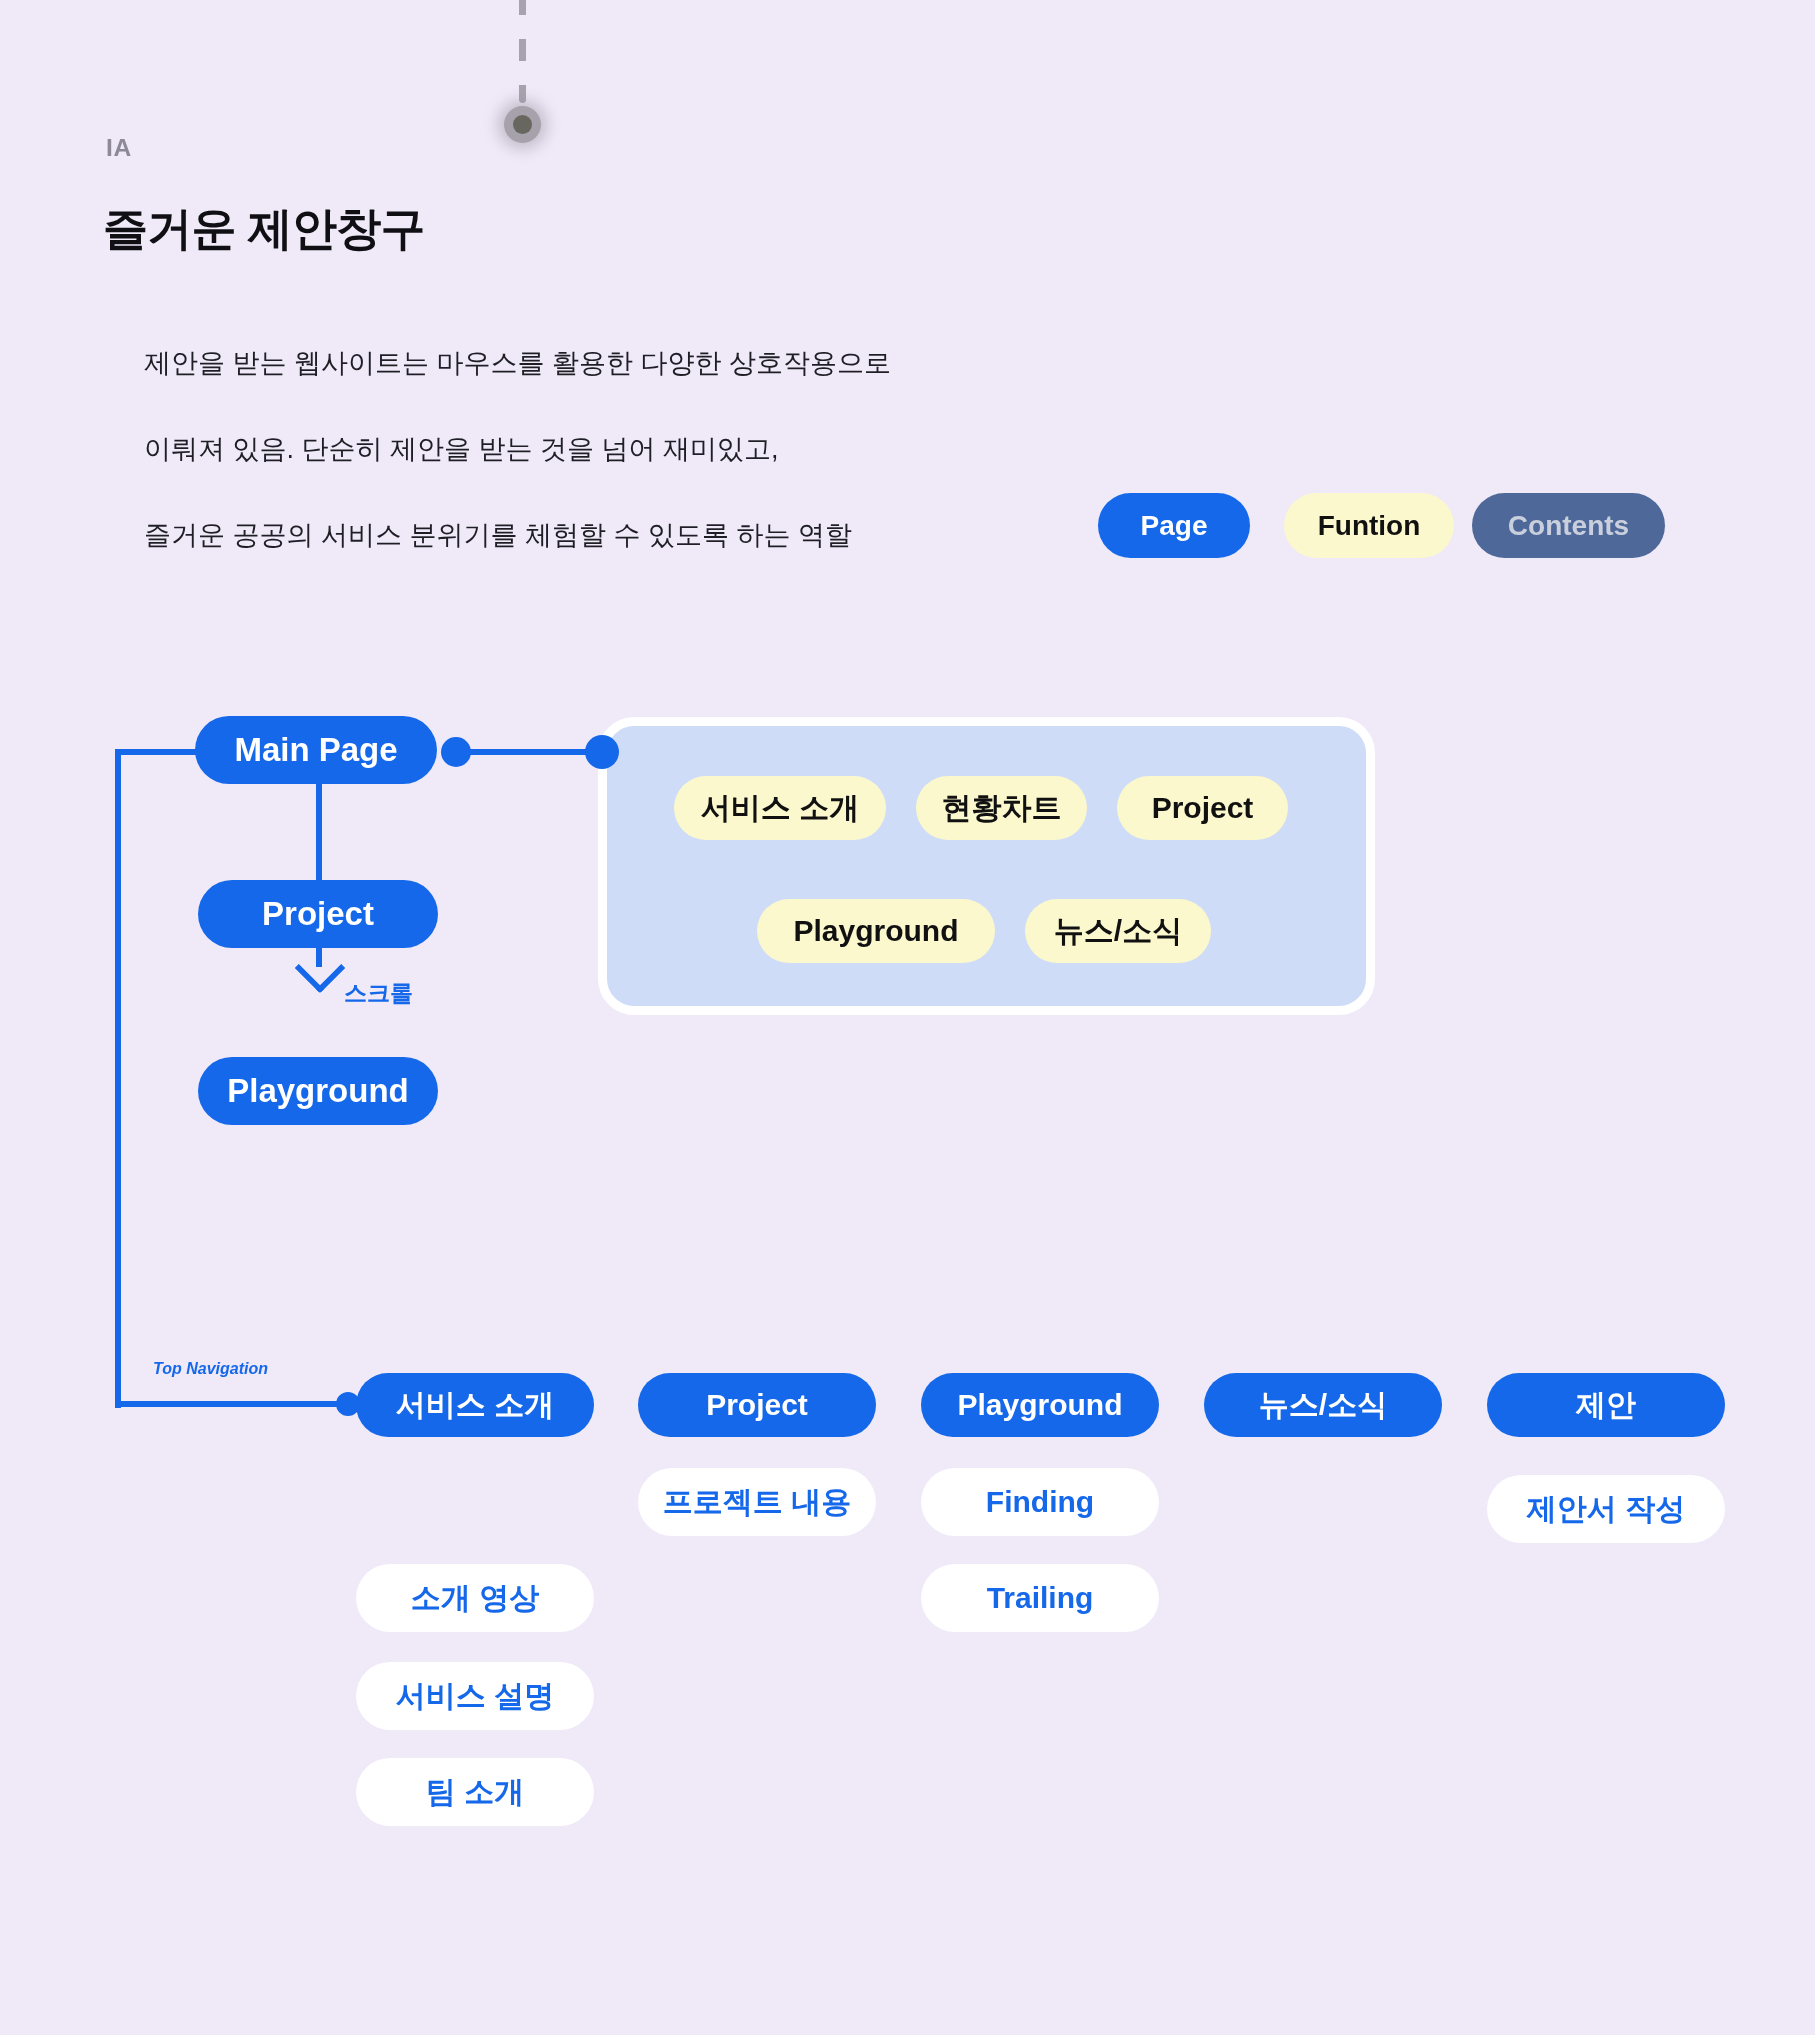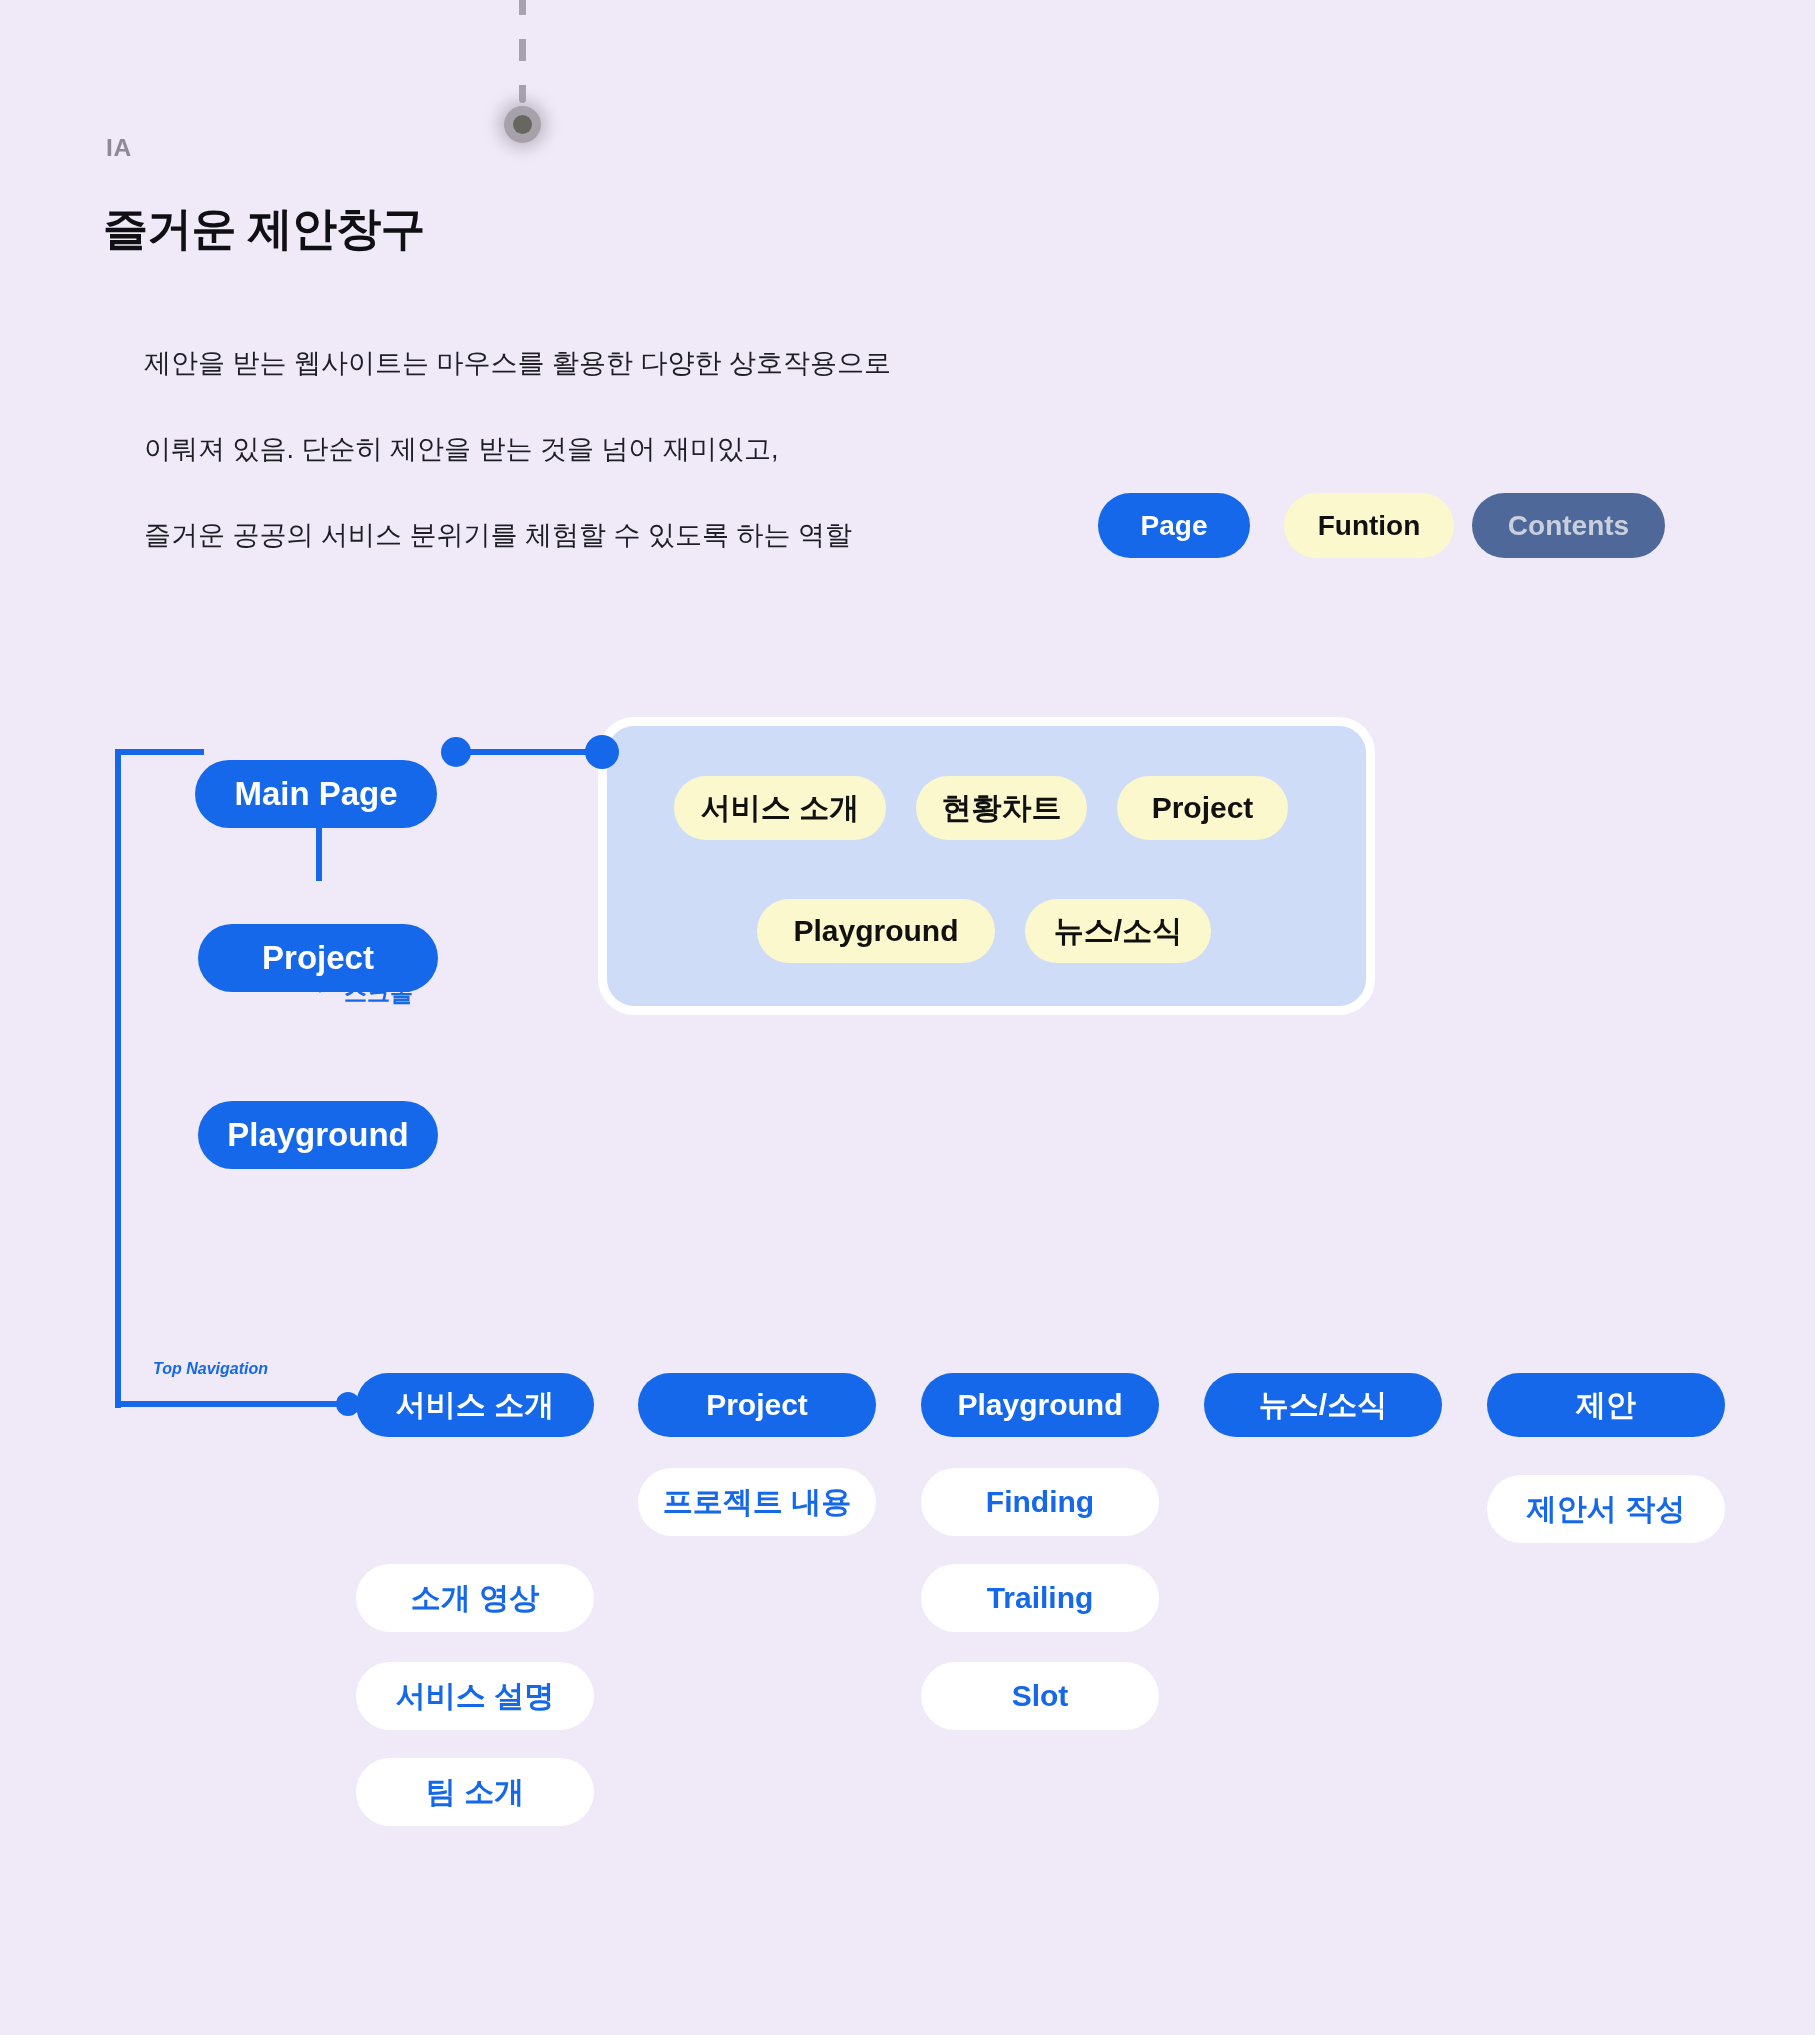--- a/index.html
+++ b/index.html
@@ -55,21 +55,21 @@
     white-space:nowrap;
     z-index:3;
   }
   .pill.blue{background:#1568E9;color:#FFFFFF;}
   .pill.yellow{background:#FBF8CD;color:#111111;}
   .pill.slate{background:#4E6999;color:#C9CFDC;}
   .pill.white{background:#FFFFFF;color:#1568E9;}
   
   .legend-pill{height:65px;font-size:28px;}
   
-  .flow-node{height:68px;font-size:33px;font-weight:700;margin-top:44px;}
+  .flow-node{height:68px;font-size:33px;font-weight:700;}
   .chip{height:64px;font-size:30px;}
   .nav-page{height:64px;font-size:30px;}
   .nav-content{height:68px;font-size:30px;}
   
   .line{position:absolute;background:#1568E9;z-index:1;}
   .dot{position:absolute;background:#1568E9;border-radius:50%;z-index:4;}
   .chevron-down{
     position:absolute;left:302px;top:950px;width:30px;height:30px;
     border-left:6.7px solid #1568E9;border-bottom:6.7px solid #1568E9;
     transform:rotate(-45deg);
@@ -151,19 +151,18 @@
   <div class="pill blue nav-page" style="left:1487px;top:1373px;width:238px;">제안</div>
 
   <div class="pill white nav-content" style="left:356px;top:1564px;width:238px;">소개 영상</div>
   <div class="pill white nav-content" style="left:356px;top:1662px;width:238px;">서비스 설명</div>
   <div class="pill white nav-content" style="left:356px;top:1758px;width:238px;">팀 소개</div>
 
   <div class="pill white nav-content" style="left:638px;top:1468px;width:238px;">프로젝트 내용</div>
 
   <div class="pill white nav-content" style="left:921px;top:1468px;width:238px;">Finding</div>
   <div class="pill white nav-content" style="left:921px;top:1564px;width:238px;">Trailing</div>
-  <div class="pill white nav-content" style="left:921px;top:1662px;width:238px;">Slot</div>
 
 
   <div class="pill white nav-content" style="left:1487px;top:1468px;width:238px;margin-top:7px;">제안서 작성</div>
 
 </div>
 
 
 </body></html>

